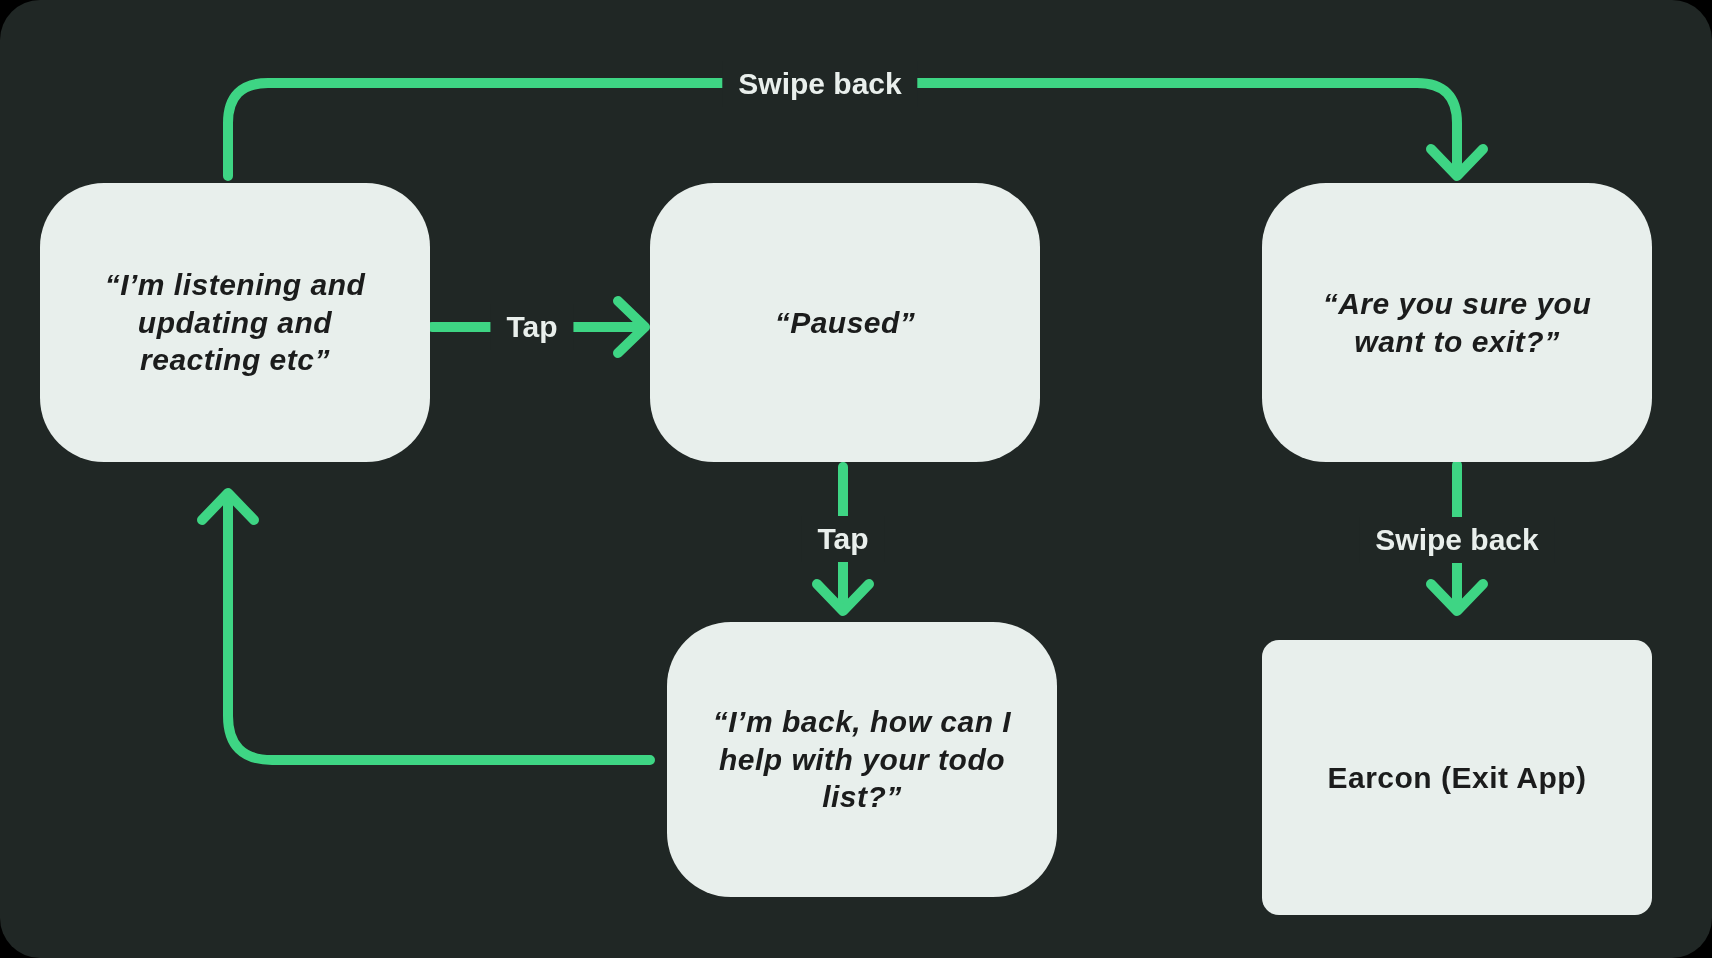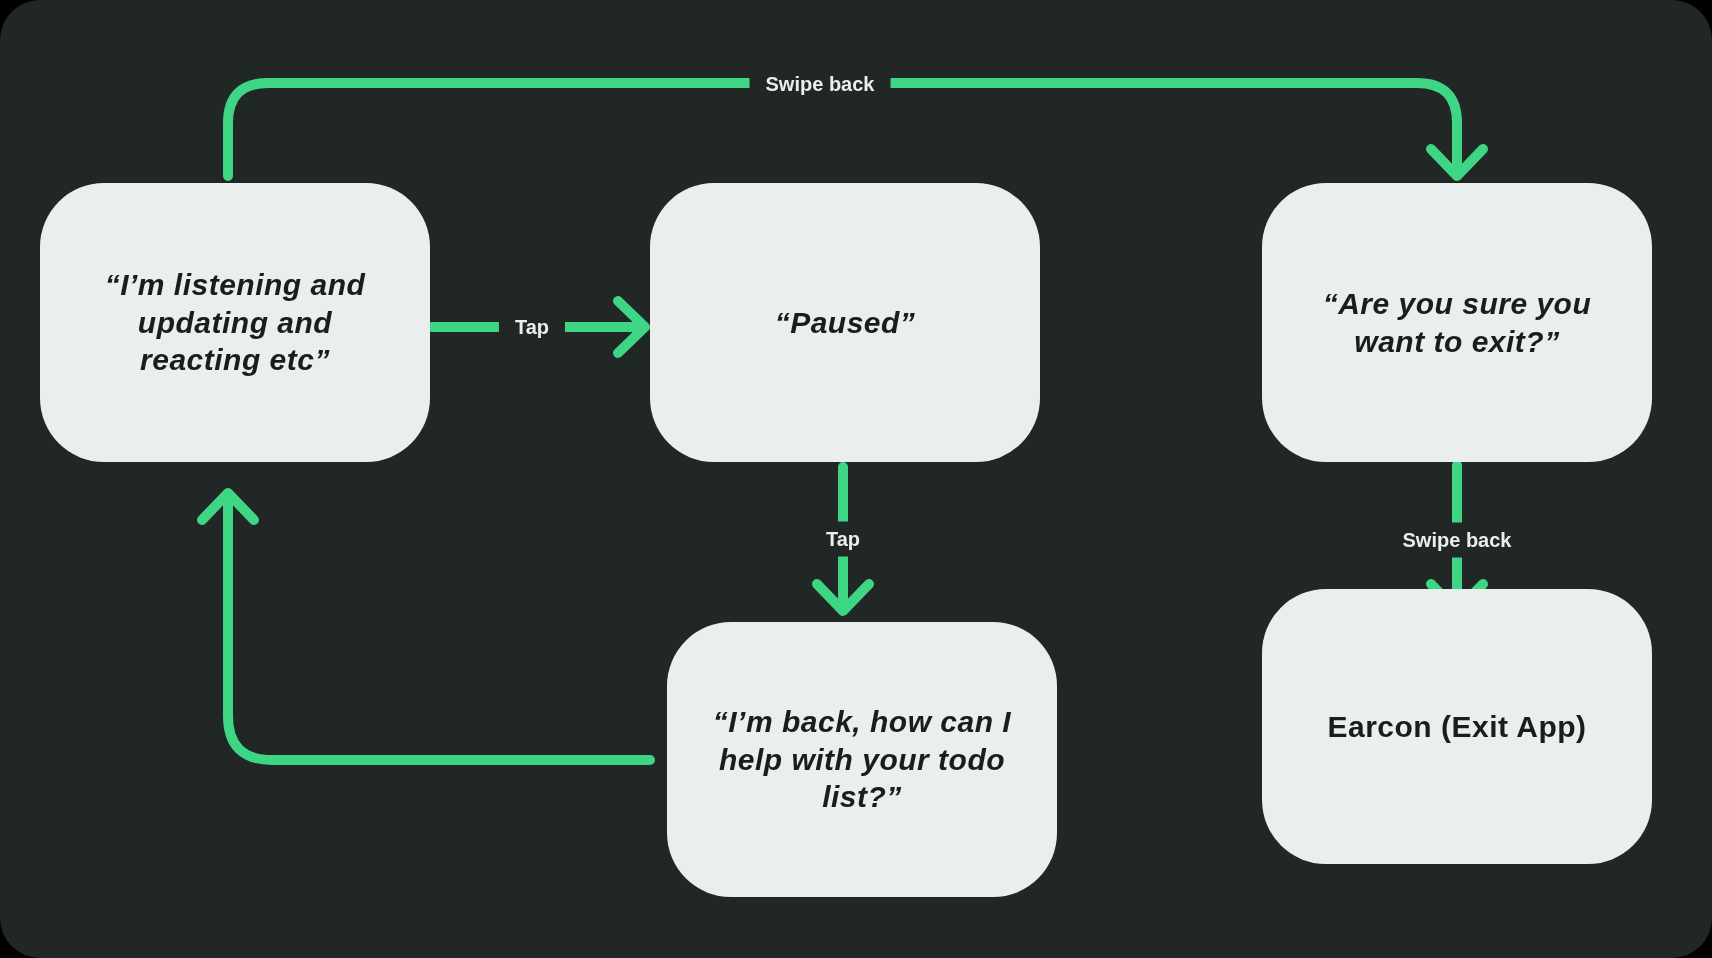--- a/index.html
+++ b/index.html
@@ -26,27 +26,27 @@
   }
   .node .txt{display:block;}
   .node.quote{font-style:italic;}
   .n1{left:40px;top:183px;width:390px;height:279px;}
   .n1 .txt{max-width:320px;}
   .n2{left:650px;top:183px;width:390px;height:279px;}
   .n3{left:1262px;top:183px;width:390px;height:279px;}
   .n3 .txt{max-width:310px;}
   .n4{left:667px;top:622px;width:390px;height:275px;}
   .n4 .txt{max-width:330px;}
-  .n5{left:1262px;top:589px;width:390px;height:275px;}
+  .n5{left:1262px;top:640px;width:390px;height:275px;border-radius:17px;}
   .edge-label{
     position:absolute;
     transform:translate(-50%,-50%);
     background:#202725;
     color:#e9efec;
-    font-size:20px;font-weight:bold;
+    font-size:30px;font-weight:bold;
     padding:6px 16px;
     white-space:nowrap;
   }
   .lbl-swipe-top{left:820px;top:84px;}
   .lbl-tap-right{left:532px;top:327px;}
   .lbl-tap-down{left:843px;top:539px;}
   .lbl-swipe-down{left:1457px;top:540px;}
 </style>
 </head>
 <body>

